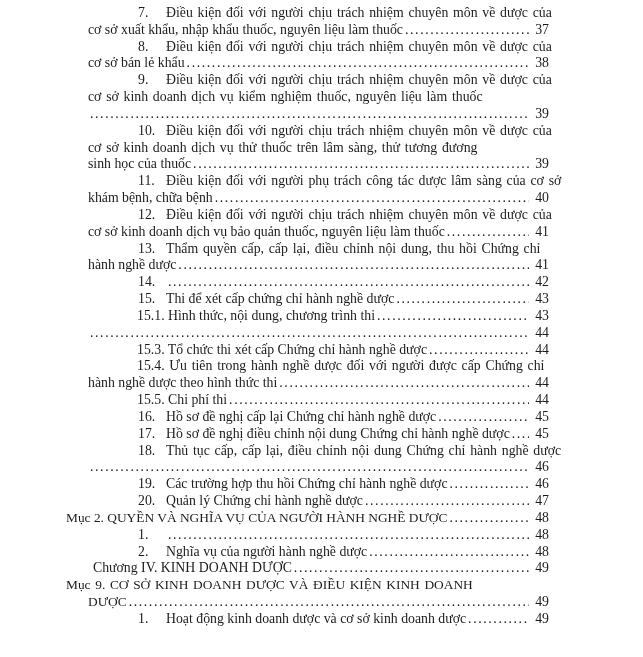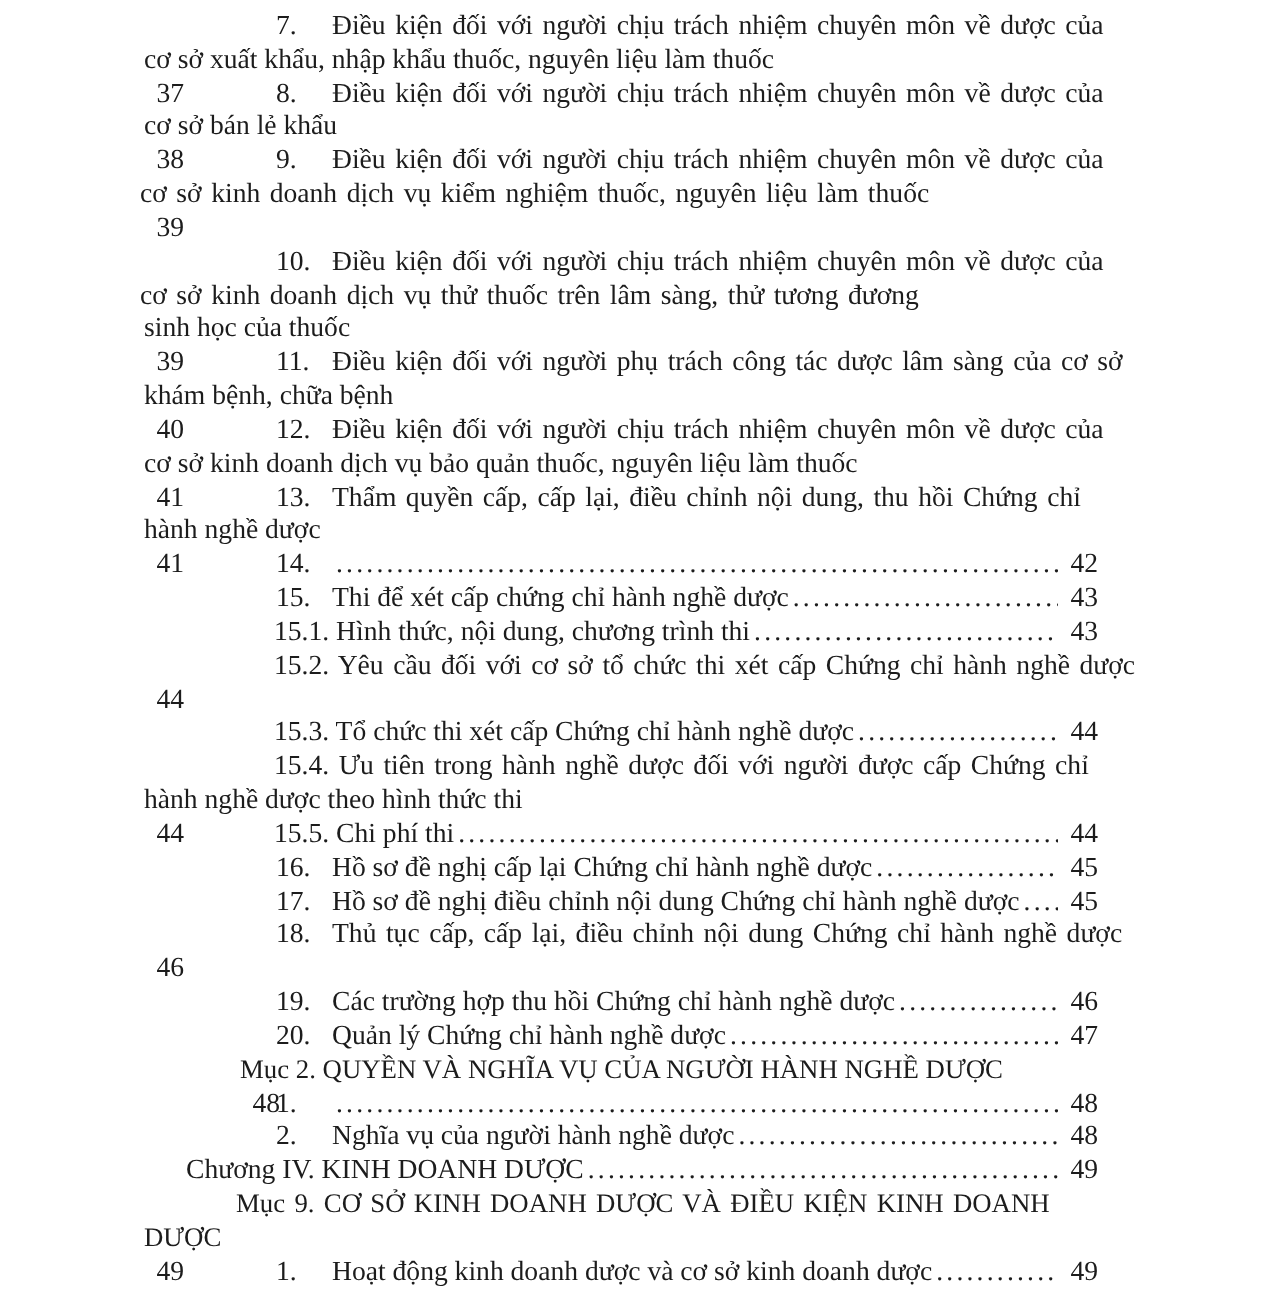--- a/index.html
+++ b/index.html
@@ -14,23 +14,23 @@
     padding:5px 94px 0 0; 
   }
   .row {
     display:flex;
     align-items:baseline;
     line-height:16.84px;
     height:16.84px;
   }
   .first-item    { padding-left:138px; }
   .first-sub     { padding-left:137px; }
-  .first-muc     { padding-left:118px;flex-direction:column; }
+  .first-muc     { padding-left:66px; }
   .first-chapter { padding-left:93px;  }
-  .cont          { padding-left:70px;flex-direction:column; }
+  .cont          { padding-left:88px; }
   .marker { flex:0 0 28px; }
   .text   { white-space:nowrap; }
   .just   { word-spacing:1.3px; }
   .entry.muc .text     { font-size:13.4px; }
   .entry.chapter .row  { font-weight:400; }
   .leader {
     flex:1 1 auto;
     min-width:0;
     overflow:hidden;
     white-space:nowrap;
@@ -147,23 +147,20 @@
         </div>
       </div>
       <div class="entry sub">
         <div class="row first-sub">
           <span class="text">15.1. Hình thức, nội dung, chương trình thi</span>
           <span class="leader">................................................................................................................................................................</span>
           <span class="page">43</span>
         </div>
       </div>
       <div class="entry sub">
-        <div class="row first-sub">
-          <span class="text just">15.2. Yêu cầu đối với cơ sở tổ chức thi xét cấp Chứng chỉ hành nghề dược</span>
-        </div>
         <div class="row cont">
           <span class="leader">................................................................................................................................................................</span>
           <span class="page">44</span>
         </div>
       </div>
       <div class="entry sub">
         <div class="row first-sub">
           <span class="text">15.3. Tổ chức thi xét cấp Chứng chỉ hành nghề dược</span>
           <span class="leader">................................................................................................................................................................</span>
           <span class="page">44</span>

